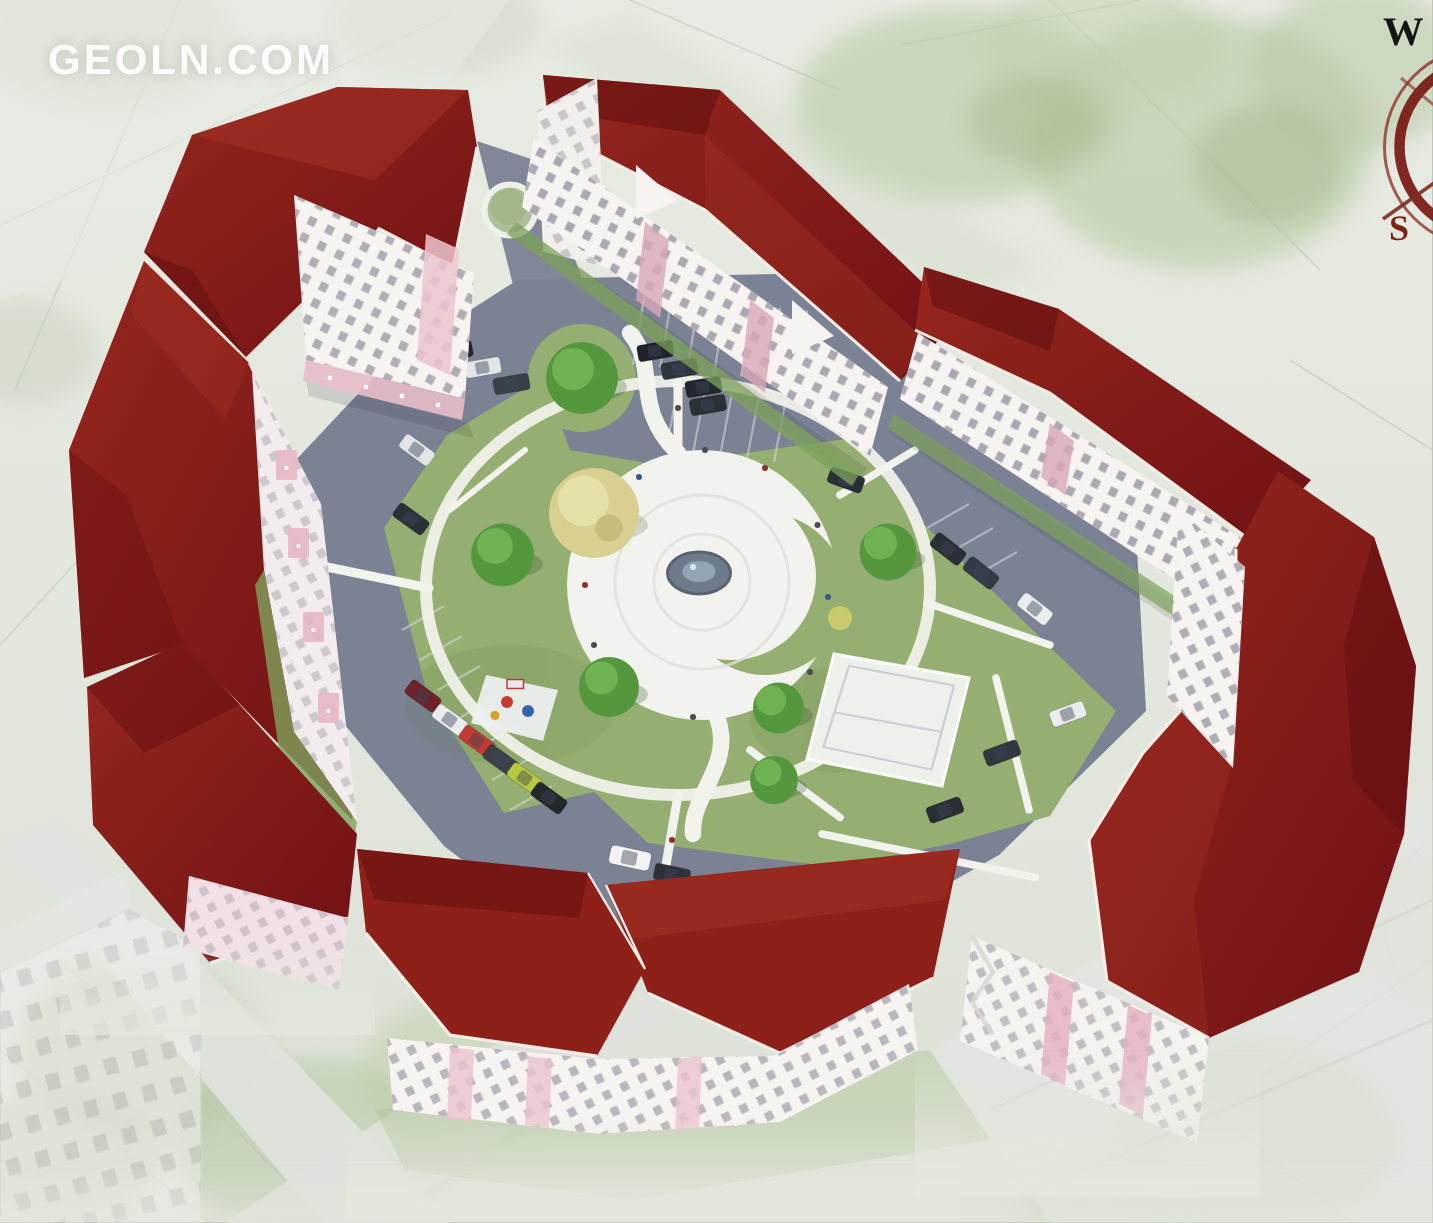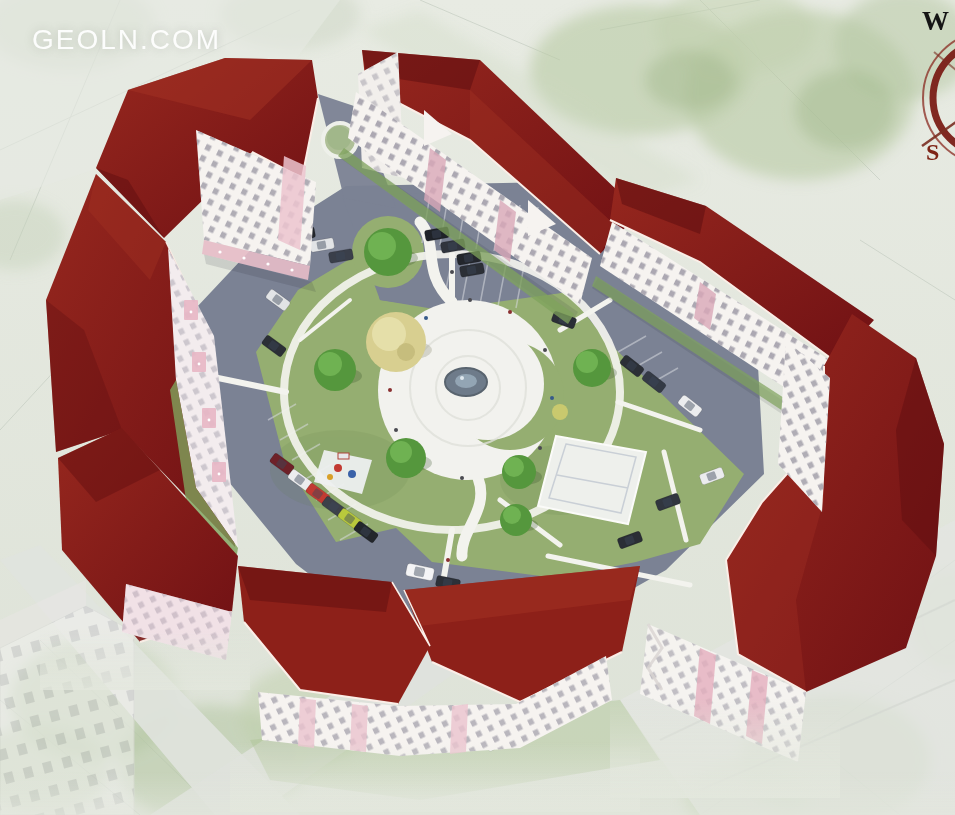--- a/index.html
+++ b/index.html
@@ -3,21 +3,21 @@
 <meta charset="utf-8">
 <style>
   html,body{margin:0;padding:0;background:#9aa096;}
   .stage{
     position:relative;width:955px;height:815px;overflow:hidden;
     background:#e4e8df;font-family:"Liberation Sans",sans-serif;
   }
   .stage svg{position:absolute;left:0;top:0;display:block;}
   .watermark{
     position:absolute;left:32px;top:24px;
-    font-size:28px;font-weight:400;letter-spacing:2px;
+    font-size:28px;font-weight:700;letter-spacing:2px;
     color:rgba(255,255,255,0.93);
     text-shadow:0 0 8px rgba(120,130,115,0.35);
     user-select:none;
   }
   .compass-letter{font-family:"Liberation Serif",serif;font-weight:bold;}
 </style>
 </head>
 <body>
 
 <div class="stage">

